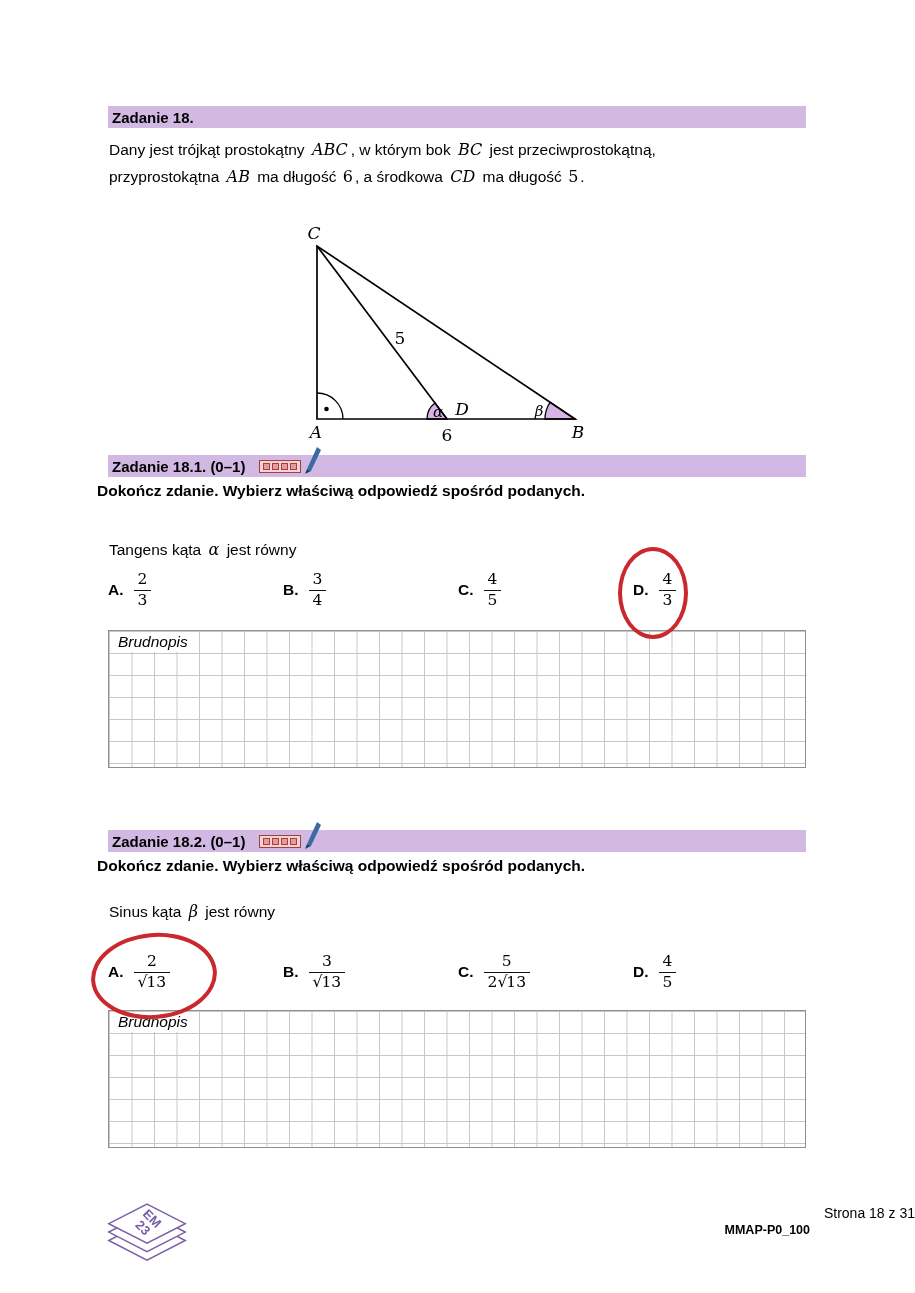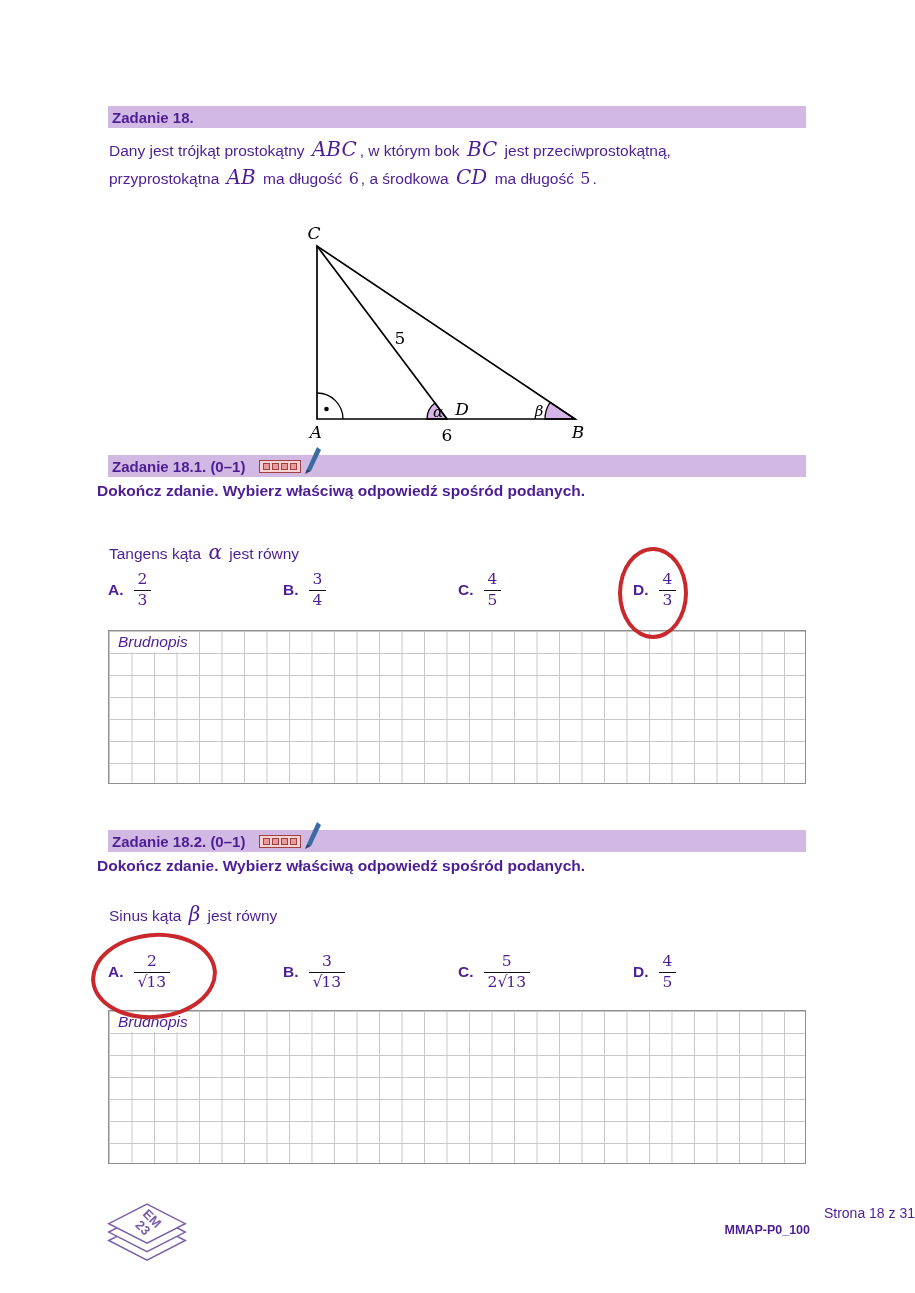--- a/index.html
+++ b/index.html
@@ -1,56 +1,56 @@
 <!DOCTYPE html>
 <html><head>
 <meta charset="utf-8">
 <style>
   html,body{margin:0;padding:0;background:#fff;}
   .page{
     position:relative;width:915px;height:1293px;background:#ffffff;
-    font-family:"Liberation Sans",sans-serif;color:#4c1d95;overflow:hidden;
+    font-family:"Liberation Sans",sans-serif;color:#000000;overflow:hidden;
   }
   
   .banner{
     position:absolute;left:108px;width:698px;height:22px;background:#d2b9e3;
     display:flex;align-items:center;overflow:visible;
   }
   .banner-title{font-weight:700;font-size:15px;padding-left:4px;white-space:nowrap;}
   .score-icon{
     margin-left:14px;display:inline-flex;align-items:center;gap:2px;
     height:13px;padding:2px 3px;background:#f7d2d2;border:1px solid #a04040;box-sizing:border-box;
   }
   .sq{width:7px;height:7px;background:#e9999b;border:1px solid #a04040;box-sizing:border-box;}
   .pen-icon{position:relative;width:20px;height:30px;margin-left:1px;margin-top:-14px;}
   
   .intro{position:absolute;left:109px;top:136px;width:700px;font-size:15.5px;line-height:27px;}
   .intro p{margin:0;}
-  .mi{font-family:"DejaVu Serif",serif;font-style:italic;margin:0 3px;font-size:20px;}
+  .mi{font-family:"DejaVu Serif",serif;font-style:italic;margin:0 3px;font-size:16px;}
   .mn{font-family:"DejaVu Serif",serif;margin:0 2px;font-size:16px;}
   .instruction{position:absolute;left:97px;width:698px;font-size:15.5px;font-weight:700;}
   .stem{position:absolute;left:109px;width:698px;font-size:15.5px;}
   
   .options-row{position:absolute;left:108px;width:698px;height:60px;}
   .opt{position:absolute;top:0;display:flex;align-items:center;gap:10px;height:56px;}
   .opt-label{font-weight:700;font-size:15.5px;}
   .frac{
     display:inline-flex;flex-direction:column;align-items:center;
     font-family:"DejaVu Serif",serif;font-size:15.5px;line-height:1.12;text-align:center;
   }
   .fnum{padding:0 4px 1px;}
   .fden{border-top:1.4px solid #111;padding:1px 4px 0;white-space:nowrap;}
   .rsign{letter-spacing:-1px;}
   .rcand{border-top:1.4px solid #111;}
   .circle-mark{position:absolute;border:4.5px solid #c9282d;border-radius:50%;z-index:3;}
   .row-1 .circle-mark{left:-15px;top:-15px;width:62px;height:84px;}
   .row-2 .circle-mark{left:-17px;top:-11px;width:118px;height:78px;transform:rotate(-5deg);}
   
   .scratch{
-    position:absolute;left:108px;width:698px;height:154px;
+    position:absolute;left:108px;width:698px;height:138px;
     border:1px solid #8f8f8f;box-sizing:border-box;background:#fff;
     background-image:
       linear-gradient(to right,#c7c7c7 1px,transparent 1px),
       linear-gradient(to bottom,#c7c7c7 1px,transparent 1px);
     background-size:22.5px 22px;
   }
   .scratch-label{
     position:absolute;left:7px;top:1px;font-style:italic;font-size:15.5px;
     background:#fff;padding:0 8px 0 2px;line-height:20px;
   }

